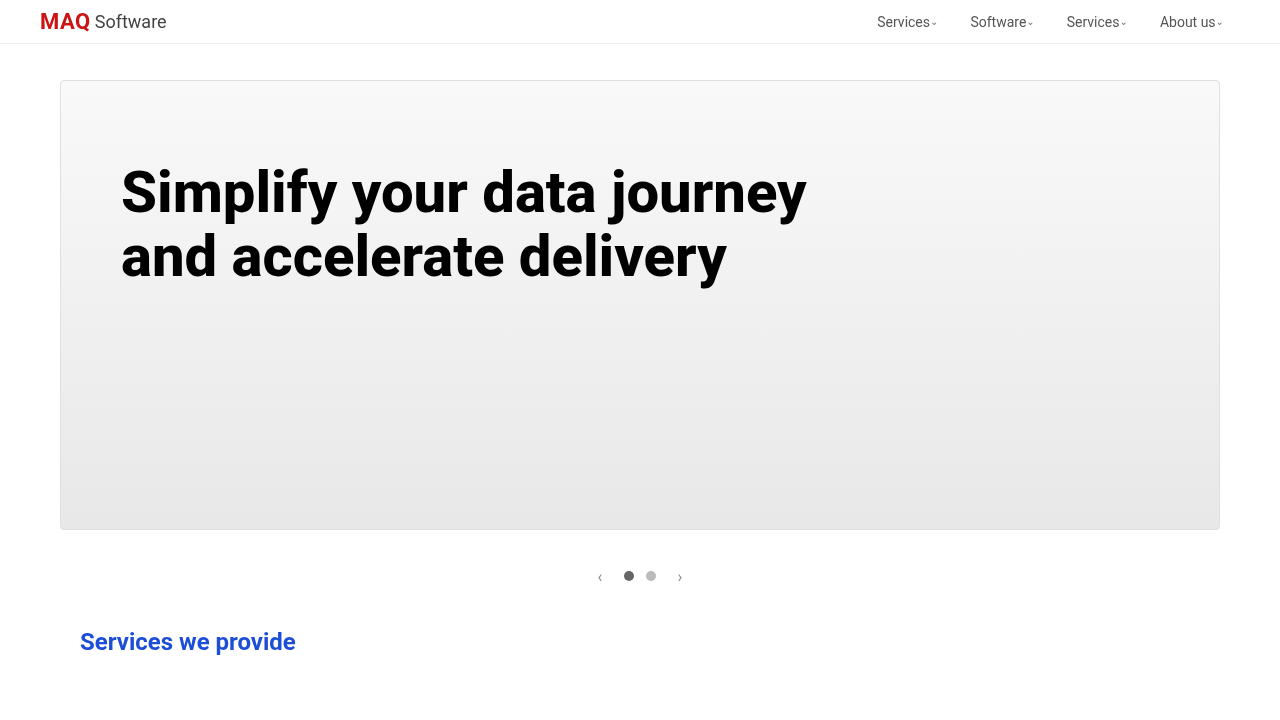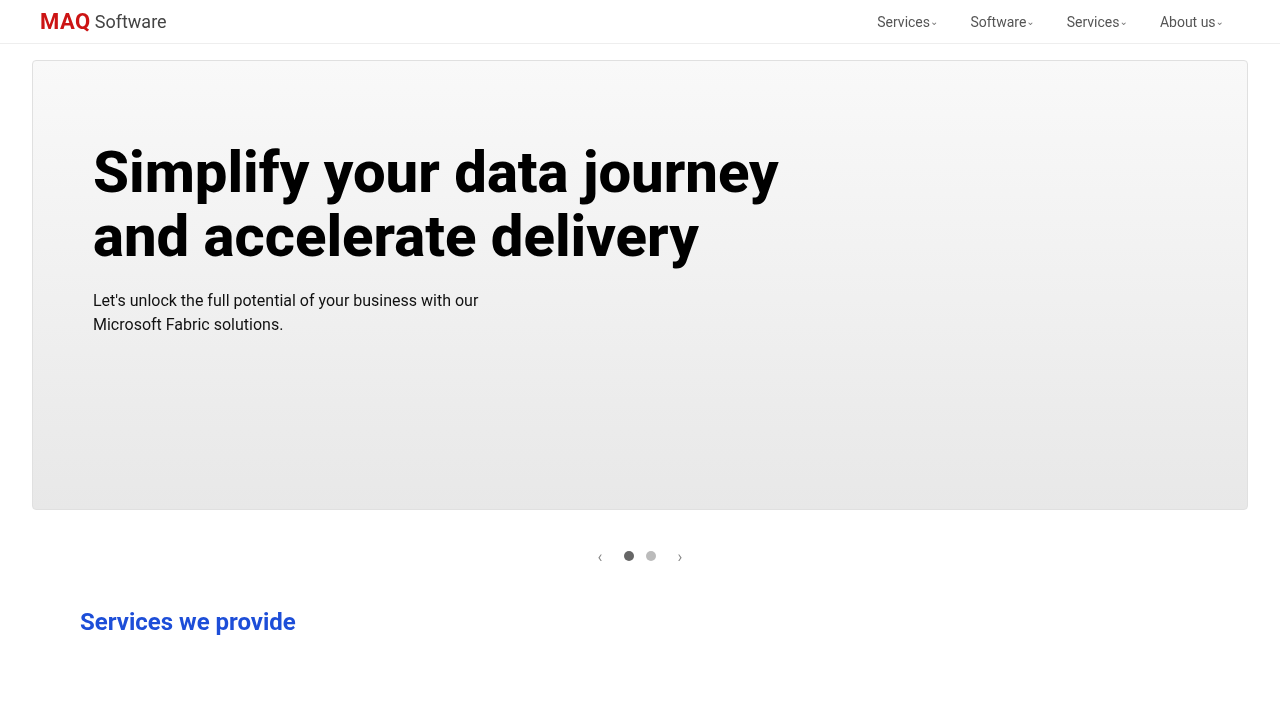--- a/index.html
+++ b/index.html
@@ -77,22 +77,22 @@
       padding: 0 16px;
       height: 51px;
       display: flex;
       align-items: center;
       cursor: pointer;
       text-decoration: none;
     }
 
     
     .hero-wrapper {
-      padding: 0 32px;
-      margin-top: 16px;
+      padding: 0 60px;
+      margin-top: 36px;
     }
 
     .hero {
       background: linear-gradient(to bottom, #f9f9f9 0%, #e8e8e8 100%);
       border: 1px solid #e0e0e0;
       border-radius: 4px;
       padding: 80px 60px 120px 60px;
       min-height: 450px;
       position: relative;
     }
@@ -185,21 +185,20 @@
     <a class="nav-item" href="#">
       <span>About us</span>
       <span class="chevron">⌄</span>
     </a>
   </nav>
 </header>
 
 <div class="hero-wrapper">
   <div class="hero">
     <h1 class="hero-title">Simplify your data journey and accelerate delivery</h1>
-    <p class="hero-subtitle">Let's unlock the full potential of your business with our Microsoft Fabric solutions.</p>
   </div>
 </div>
 
 <div class="carousel-controls">
   <span class="carousel-arrow">‹</span>
   <span class="carousel-dot active"></span>
   <span class="carousel-dot inactive"></span>
   <span class="carousel-arrow">›</span>
 </div>
 

